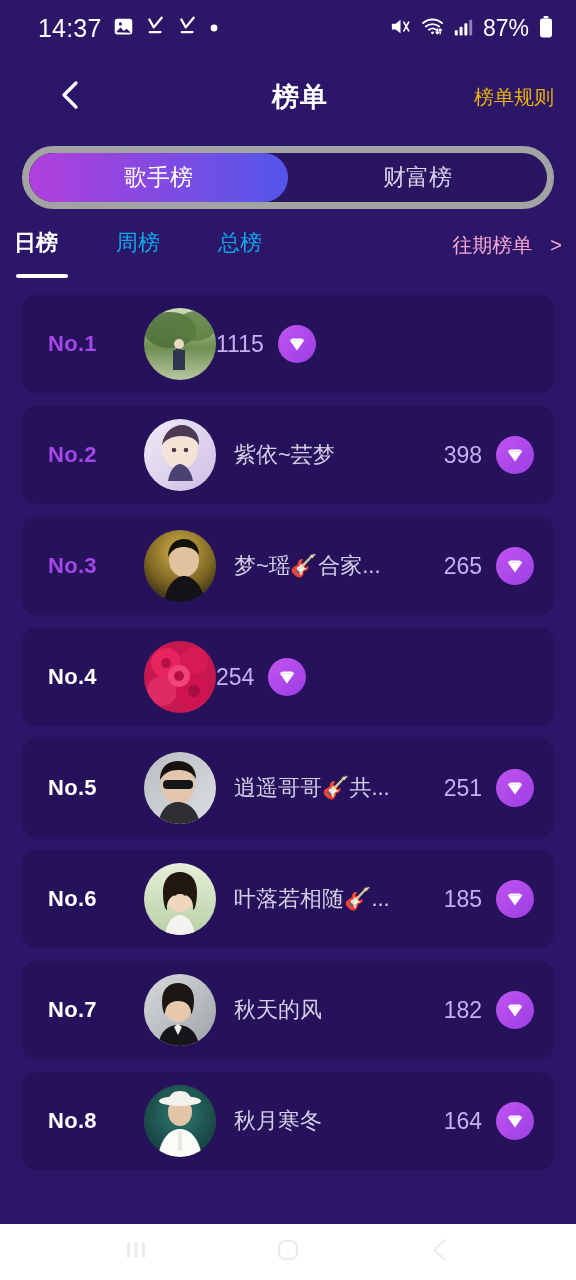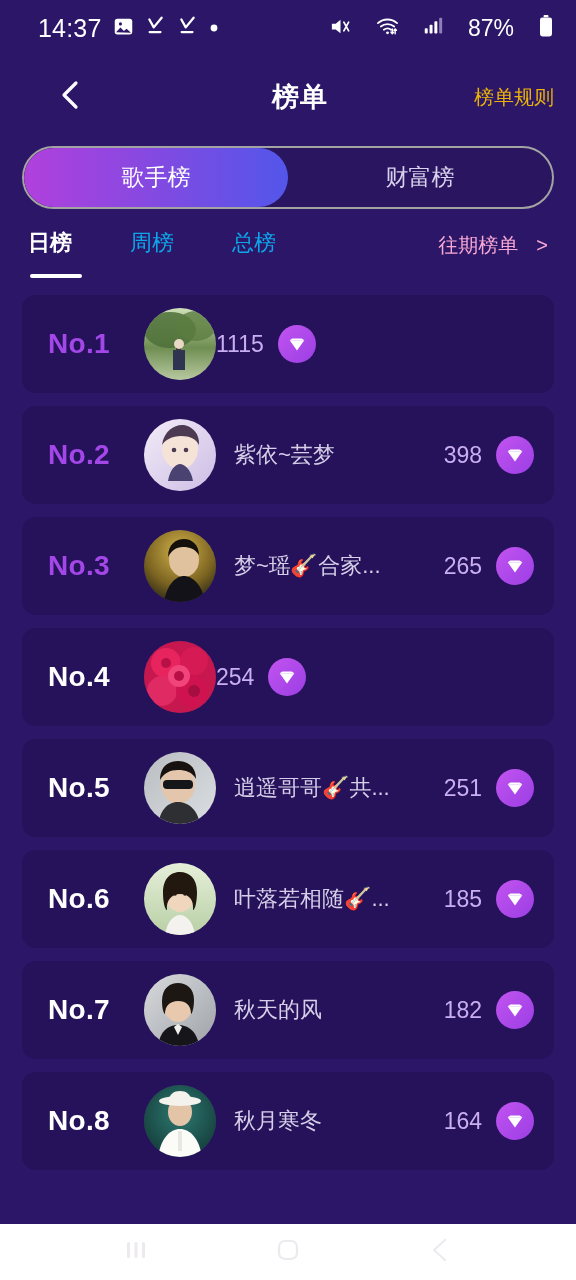--- a/index.html
+++ b/index.html
@@ -19,21 +19,21 @@
   
   .statusbar {
     height:56px;
     display:flex; align-items:center;
     padding:0 22px 0 38px;
     color:#ffffff;
     flex:0 0 auto;
   }
   .sb-left { display:flex; align-items:center; gap:11px; }
   .sb-time { font-size:25px; letter-spacing:0.2px; font-weight:400; }
-  .sb-right { margin-left:auto; display:flex; align-items:flex-start; gap:24px; }
+  .sb-right { margin-left:auto; display:flex; align-items:flex-end; gap:9px; }
   .sb-pct { font-size:23px; font-weight:400; }
   .sb-icon { display:block; }
 
   
   .header {
     height:82px; flex:0 0 auto;
     display:flex; align-items:center;
     padding:0 22px 0 24px;
     position:relative;
     margin-left:24px;
@@ -57,42 +57,42 @@
     position:relative; z-index:2;
   }
 
   
   .seg-wrap { flex:0 0 auto; padding:8px 22px 0 22px; }
   .segment {
     display:flex;
     height:63px;
     border-radius:32px;
     overflow:hidden;
-    border:2px solid #a3a3a3;
+    border:7px solid #a3a3a3;
     background:#291560;
   }
   .seg-btn {
     flex:1;
     display:flex; align-items:center; justify-content:center;
     font-size:23px;
     color:#d9d2ec;
     cursor:pointer;
   }
   .seg-btn.active {
     background:linear-gradient(90deg,#b140dd 0%,#8a48e0 42%,#5356ea 100%);
     color:#ffffff;
     border-radius:32px;
   }
 
   
   .tabs {
     flex:0 0 auto;
     height:72px;
     display:flex; align-items:center;
-    padding:0 28px;
+    padding:0 14px;
     position:relative;
   }
   .tab {
     font-size:22px; color:#0ea5e9;
     margin-right:58px;
     position:relative;
     padding-bottom:4px;
     cursor:pointer;
   }
   .tab.active { color:#ffffff; font-weight:bold; }
@@ -122,21 +122,21 @@
     height:98px;
     background:#25125a;
     border-radius:14px;
     display:flex; align-items:center;
     margin-bottom:13px;
     padding:0 20px 0 26px;
     cursor:pointer;
   }
   .rank {
     width:96px;
-    font-size:28px; font-weight:bold;
+    font-size:22px; font-weight:bold;
     color:#ffffff;
     letter-spacing:0.3px;
     flex:0 0 auto;
   }
   .rank.top { color:#a347e8; }
   .avatar {
     width:72px; height:72px;
     border-radius:50%;
     flex:0 0 auto;
     overflow:hidden;

